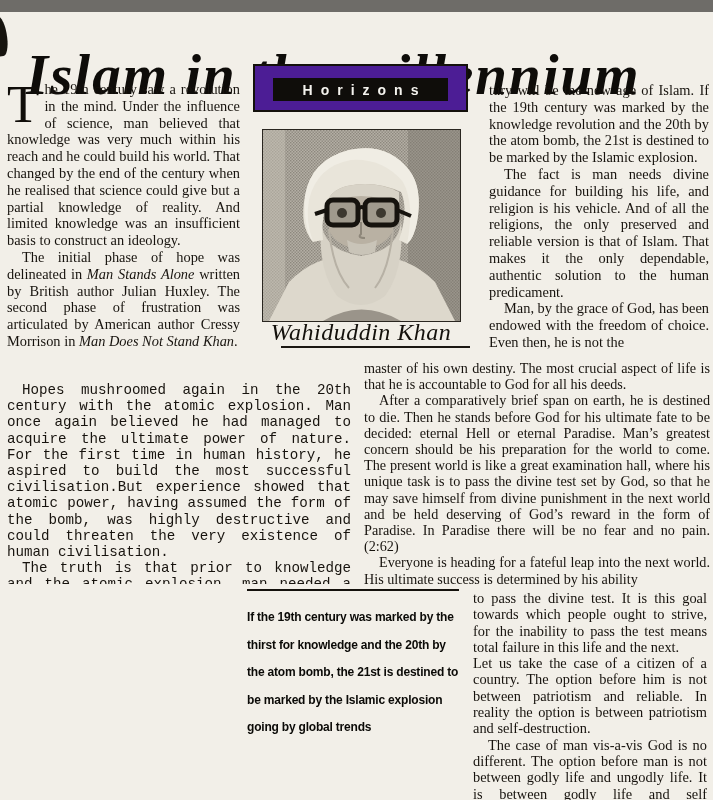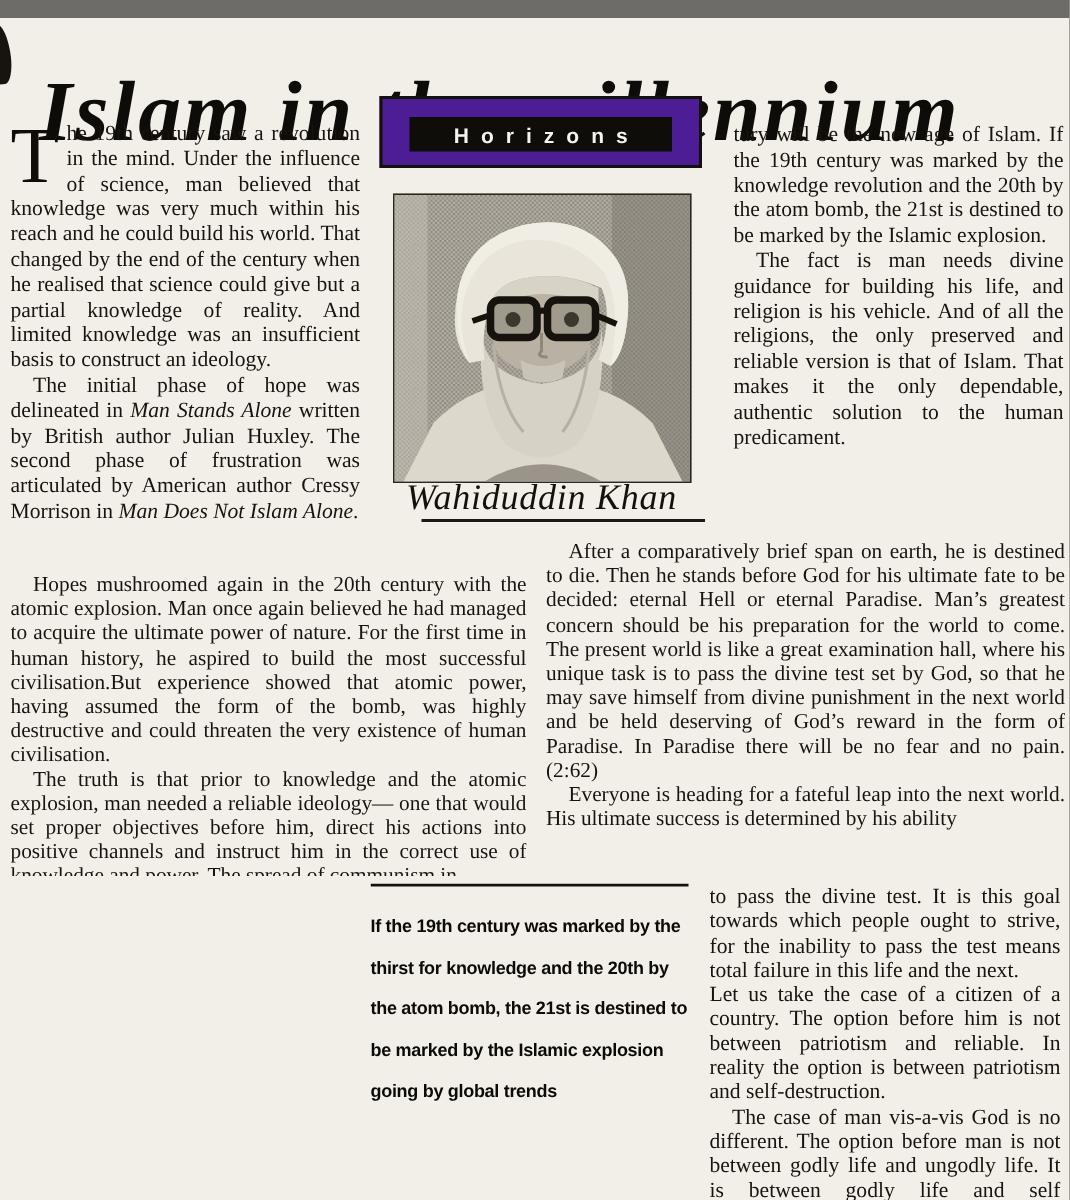--- a/index.html
+++ b/index.html
@@ -16,21 +16,21 @@
   }
   .ink-mark {
     position:absolute; left:-3px; top:4px; width:10px; height:40px;
     background:#17140f; border-radius:0 70% 60% 0 / 0 55% 45% 0;
     transform:rotate(-7deg);
   }
   .body-text p { margin:0; text-align:justify; font-size:14.4px; line-height:16.8px; }
   .body-text p.ind { text-indent:15px; }
   .wide p { font-size:14.2px; line-height:16.2px; }
   .col1  { left:7px;  top:69px;  width:233px; height:301px; }
-  .wide-left  { left:7px;  top:370px; width:344px; height:202px; }
+  .wide-left  { left:7px;  top:370px; width:344px; height:202px;font-family:Liberation Mono, monospace; }
   .col1b { left:7px;  top:572px; width:233px; height:227px; }
   .col3  { left:489px; top:70px;  width:220px; height:277px; }
   .wide-right { left:364px; top:348px; width:346px; height:230px; }
   .col3b { left:473px; top:578px; width:234px; height:221px; }
   .col3b p { line-height:16.3px; }
   .dropcap {
     float:left; font-size:53px; line-height:41px; padding:3px 5px 0 0;
     color:#100d09;
   }
   .masthead {
@@ -67,21 +67,21 @@
 <body>
 
 <div class="page">
 
   <div class="ink-mark"></div>
 
   <h1 class="headline">Islam in the millennium</h1>
 
   <div class="abs body-text col1">
     <p><span class="dropcap">T</span><span>he 19th century saw a revolution in the mind. Under the influence of science, man believed that knowledge was very much within his reach and he could build his world. That changed by the end of the century when he realised that science could give but a partial knowledge of reality. And limited knowledge was an insufficient basis to construct an ideology.</span></p>
-    <p class="ind"><span>The initial phase of hope was delineated in </span><i>Man Stands Alone</i><span> written by British author Julian Huxley. The second phase of frustration was articulated by American author Cressy Morrison in </span><i>Man Does Not Islam Alone</i><span>.</span></p>
+    <p class="ind"><span>The initial phase of hope was delineated in </span><i>Man Stands Alone</i><span> written by British author Julian Huxley. The second phase of frustration was articulated by American author Cressy Morrison in </span><i>Man Does Not Stand Khan</i><span>.</span></p>
   </div>
 
   <div class="masthead">
     <div class="masthead-bar">
       <span>Horizons</span>
     </div>
   </div>
 
   <div class="photo-frame">
     <svg viewBox="0 0 197 191" preserveAspectRatio="none">
@@ -121,23 +121,25 @@
       <path d="M84,110 Q98,118 114,110 L112,122 Q98,128 86,122 Z" fill="#c9c4b8"></path>
     </svg>
   </div>
 
   <div class="caption">Wahiduddin Khan</div>
   <div class="caption-rule"></div>
 
   <div class="abs body-text col3">
     <p>tury will be the new age of Islam. If the 19th century was marked by the knowledge revolution and the 20th by the atom bomb, the 21st is destined to be marked by the Islamic explosion.</p>
     <p class="ind">The fact is man needs divine guidance for building his life, and religion is his vehicle. And of all the religions, the only preserved and reliable version is that of Islam. That makes it the only dependable, authentic solution to the human predicament.</p>
+    <p class="ind">Man, by the grace of God, has been endowed with the freedom of choice. Even then, he is not the</p>
   </div>
 
   <div class="abs body-text wide wide-right">
+    <p>master of his own destiny. The most crucial aspect of life is that he is accountable to God for all his deeds.</p>
     <p class="ind">After a comparatively brief span on earth, he is destined to die. Then he stands before God for his ultimate fate to be decided: eternal Hell or eternal Paradise. Man’s greatest concern should be his preparation for the world to come. The present world is like a great examination hall, where his unique task is to pass the divine test set by God, so that he may save himself from divine punishment in the next world and be held deserving of God’s reward in the form of Paradise. In Paradise there will be no fear and no pain. (2:62)</p>
     <p class="ind">Everyone is heading for a fateful leap into the next world. His ultimate success is determined by his ability</p>
   </div>
 
   <div class="abs body-text wide wide-left">
     <p class="ind">Hopes mushroomed again in the 20th century with the atomic explosion. Man once again believed he had managed to acquire the ultimate power of nature. For the first time in human history, he aspired to build the most successful civilisation.But experience showed that atomic power, having assumed the form of the bomb, was highly destructive and could threaten the very existence of human civilisation.</p>
     <p class="ind">The truth is that prior to knowledge and the atomic explosion, man needed a reliable ideology— one that would set proper objectives before him, direct his actions into positive channels and instruct him in the correct use of knowledge and power. The spread of communism in</p>
   </div>
 
   <div class="abs body-text col1b">

